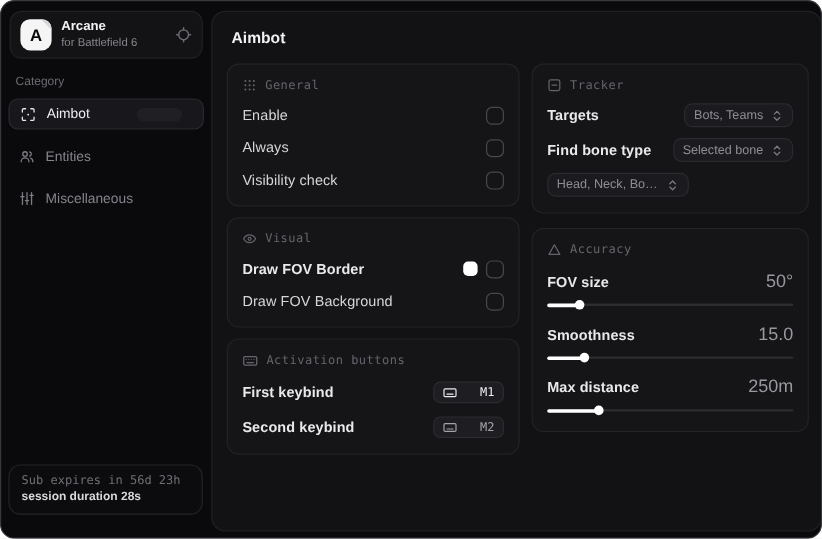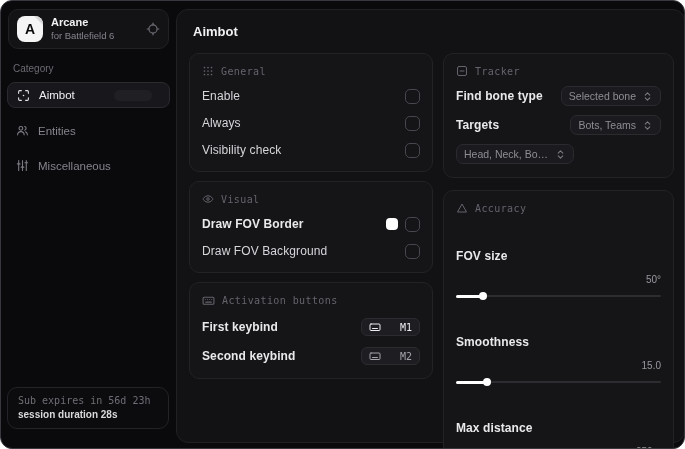--- a/index.html
+++ b/index.html
@@ -85,21 +85,21 @@
   .dropdown {
     display:flex; align-items:center; gap:6px;
     background:#1b1b1f; border:1px solid #2a2a2f; border-radius:7px;
     padding:3px 7px; font-size:10.5px; color:#8d8d95; cursor:pointer; max-width:160px;
   }
   .dropdown .dd-value { white-space:nowrap; overflow:hidden; text-overflow:ellipsis; }
   .dropdown svg { flex-shrink:0; color:#7c7c84; }
   .tracker-row { margin-top:9px; }
   .slider-group { margin-top:12px; }
   .slider-head { display:flex; justify-content:space-between; align-items:center; }
-  .slider-value { font-size:10px; color:#98989f;margin-top:48px; }
+  .slider-value { font-size:15px; color:#98989f; }
   .slider { position:relative; height:8px; margin-top:7px; }
   .slider-track { position:absolute; top:3px; left:0; right:0; height:2px; background:#2c2c31; border-radius:2px; }
   .slider-fill { position:absolute; top:2.5px; left:0; height:3px; background:#ffffff; border-radius:2px; }
   .slider-thumb {
     position:absolute; top:0; width:8px; height:8px; border-radius:50%;
     background:#ffffff; transform:translateX(-4px); cursor:pointer;
   }
   svg { display:block; }
 </style>
 </head>
@@ -284,36 +284,36 @@
             <span>
               <svg width="12" height="12" viewBox="0 0 24 24" fill="none" stroke="currentColor" stroke-width="2" stroke-linecap="round">
                 <rect x="3" y="3" width="18" height="18" rx="3"></rect>
                   <line x1="8" y1="12" x2="16" y2="12"></line>
               </svg>
             </span>
             <span>Tracker</span>
           </div>
 
           <div class="row tracker-row">
+            <span class="row-label strong">Targets</span>
+            <span class="dropdown">
+              <span class="dd-value">Bots, Teams</span>
+              <span>
+                <svg width="11" height="11" viewBox="0 0 24 24" fill="none" stroke="currentColor" stroke-width="2.2" stroke-linecap="round" stroke-linejoin="round">
+                  <path d="m7 15 5 5 5-5"></path>
+                    <path d="m7 9 5-5 5 5"></path>
+                </svg>
+              </span>
+            </span>
+          </div>
+
+          <div class="row tracker-row">
             <span class="row-label strong">Find bone type</span>
             <span class="dropdown">
               <span class="dd-value">Selected bone</span>
-              <span>
-                <svg width="11" height="11" viewBox="0 0 24 24" fill="none" stroke="currentColor" stroke-width="2.2" stroke-linecap="round" stroke-linejoin="round">
-                  <path d="m7 15 5 5 5-5"></path>
-                    <path d="m7 9 5-5 5 5"></path>
-                </svg>
-              </span>
-            </span>
-          </div>
-
-          <div class="row tracker-row">
-            <span class="row-label strong">Targets</span>
-            <span class="dropdown">
-              <span class="dd-value">Bots, Teams</span>
               <span>
                 <svg width="11" height="11" viewBox="0 0 24 24" fill="none" stroke="currentColor" stroke-width="2.2" stroke-linecap="round" stroke-linejoin="round">
                   <path d="m7 15 5 5 5-5"></path>
                     <path d="m7 9 5-5 5 5"></path>
                 </svg>
               </span>
             </span>
           </div>
 
           <div class="row tracker-row">

